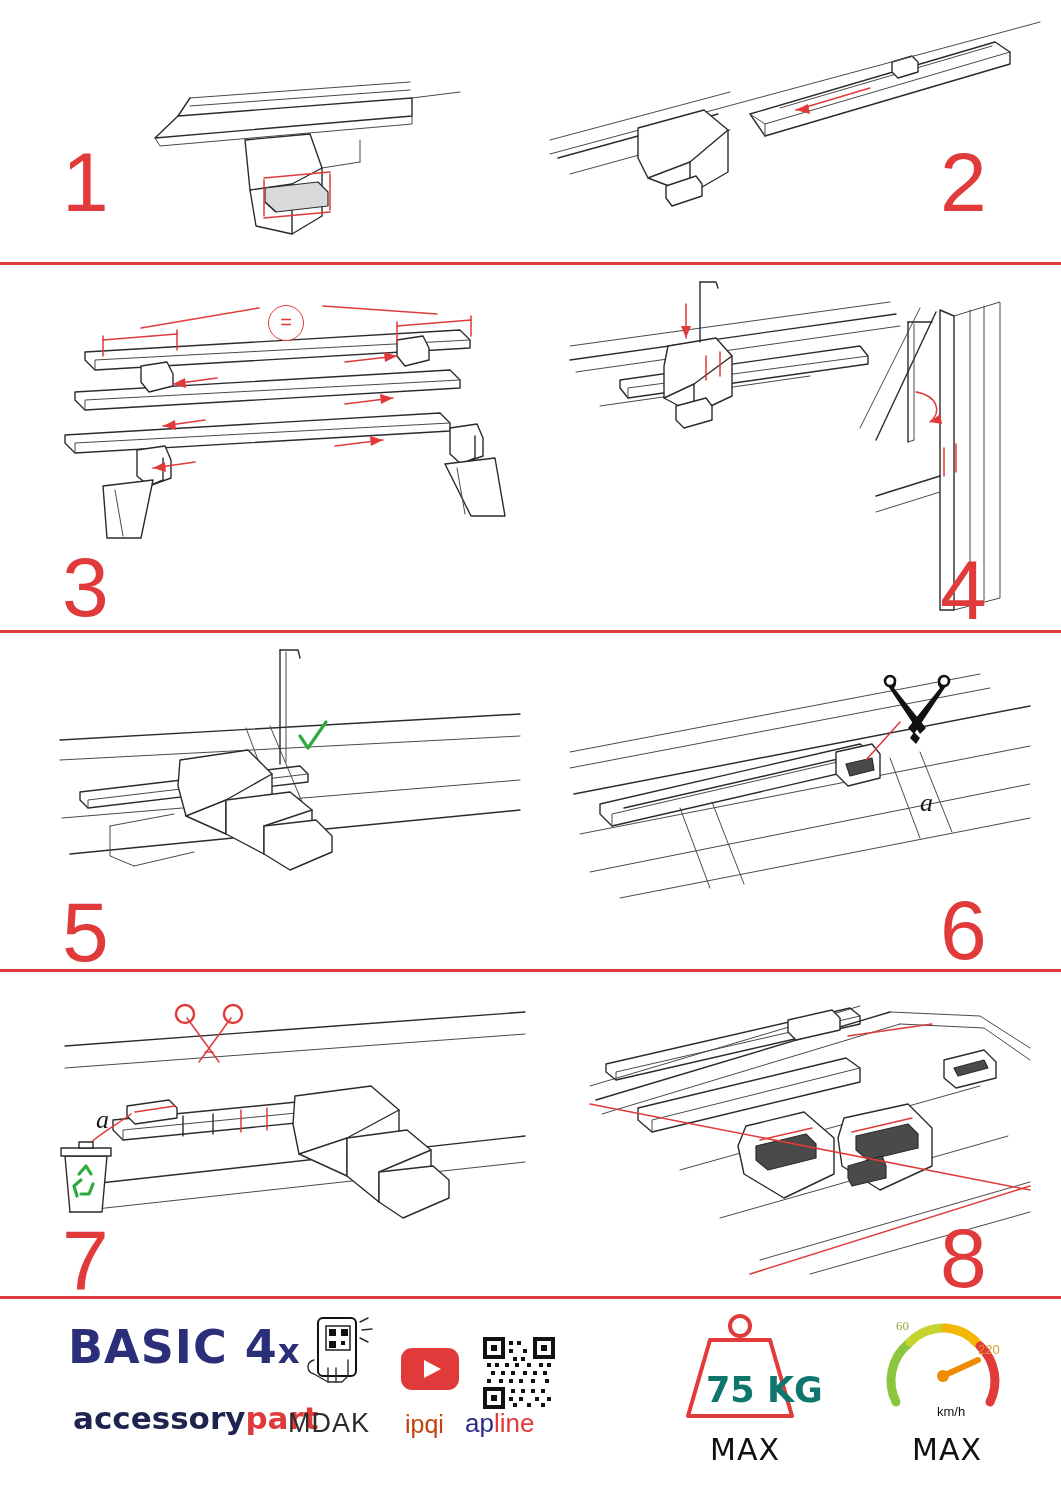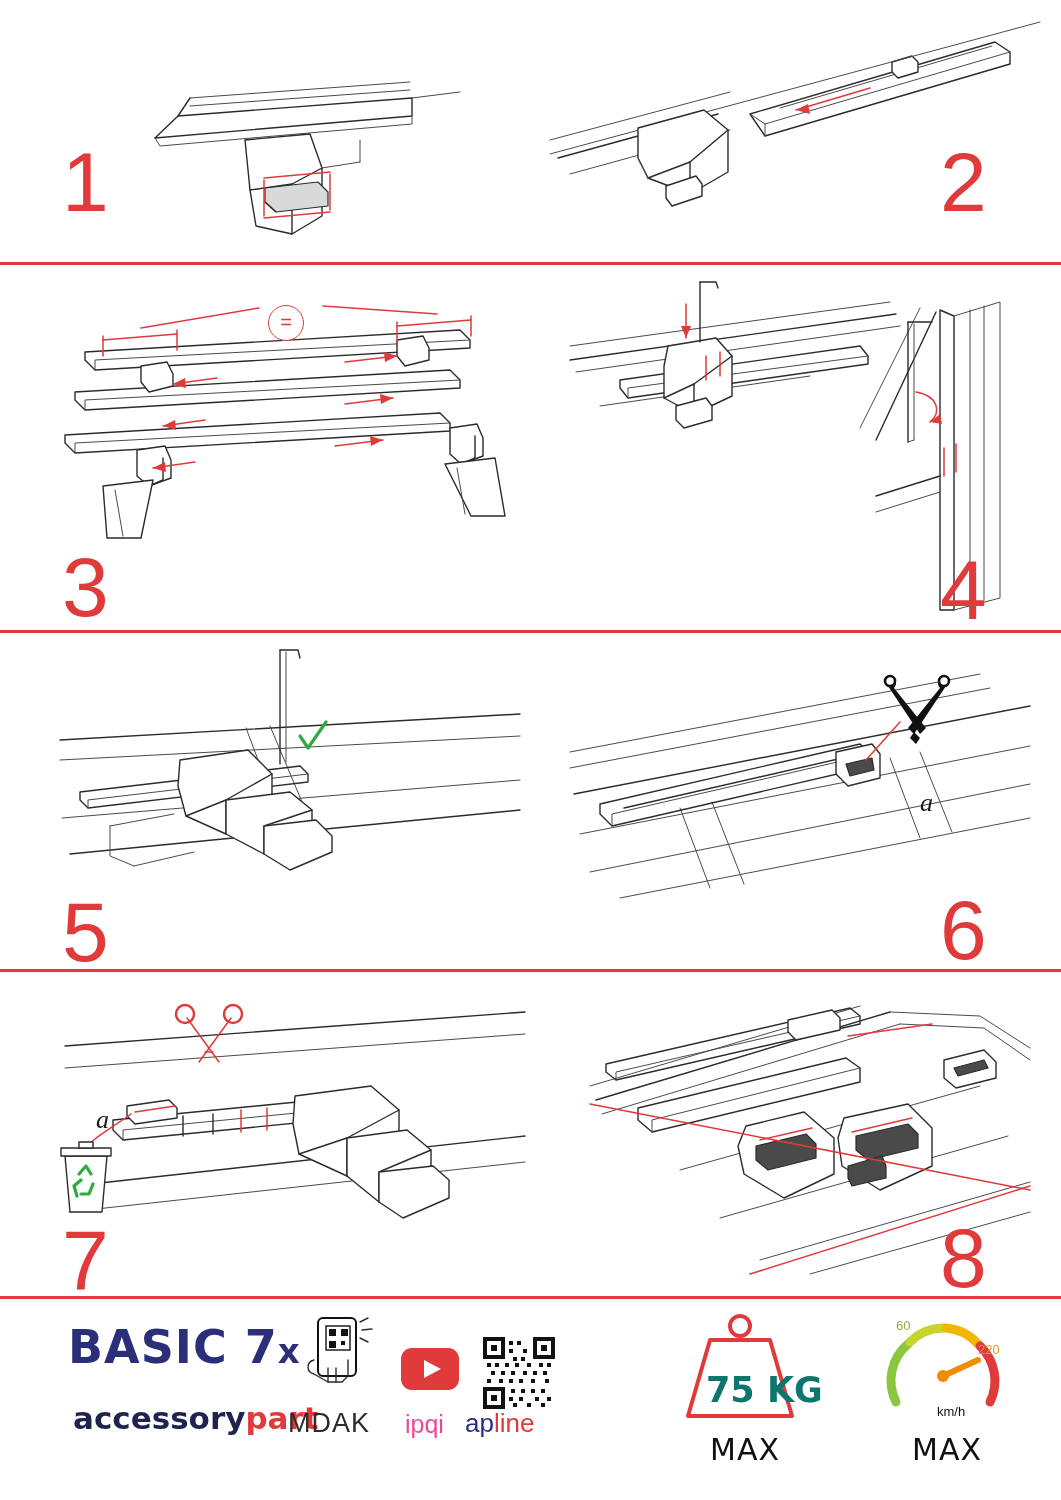--- a/index.html
+++ b/index.html
@@ -49,21 +49,21 @@
   .brand-accessory .part{color:#e03a3a;}
 
   .logo-mdak{
     position:absolute;left:288px;top:1408px;
     font-family:"Liberation Sans", sans-serif;
     font-size:27px;color:#2b2b2b;letter-spacing:1px;
   }
   .logo-ipqi{
     position:absolute;left:405px;top:1410px;
     font-family:"Liberation Sans", sans-serif;
-    font-size:25px;color:#ec4899;letter-spacing:0px;
+    font-size:25px;color:#c2410c;letter-spacing:0px;
   }
   .logo-apline{
     position:absolute;left:465px;top:1408px;
     font-family:"Liberation Sans", sans-serif;
     font-size:26px;color:#2b2b8a;letter-spacing:0px;
   }
   .logo-apline .li{color:#e03a3a;}
 
   .max-label{
     position:absolute;
@@ -75,21 +75,21 @@
     font-family:"DejaVu Sans", sans-serif;
     font-size:35px;font-weight:bold;color:#0f766e;
   }
   .kmh-text{
     position:absolute;
     font-family:"Liberation Sans", sans-serif;
     font-size:13px;color:#111;margin-left:17px;
   }
   .gauge-num{
     position:absolute;
-    font-family:Liberation Sans, sans-serif;
+    font-family:Liberation Serif, serif;
     font-size:13px;color:#9aa83a;
   }
   .gauge-num2{
     position:absolute;
     font-family:"Liberation Sans", sans-serif;
     font-size:13px;color:#d89a2a;
   }
   .letter-a{
     position:absolute;
     font-family:"Liberation Serif", serif;
@@ -416,21 +416,21 @@
       <path class="ln-fill" d="M384 70 L424 60 L436 72 L436 88 L396 98 L384 88 Z"></path>
       <path class="ln-dark" d="M394 78 L424 70 L428 78 L398 86 Z"></path>
 
       <path class="red" d="M30 114 L470 200"></path>
       <path class="red" d="M190 284 L470 196"></path>
     </svg>
   </div>
   <div class="step-num" style="left:940px;top:1216px;">8</div>
 
   <div class="brand-basic">
-    <span>BASIC 7</span><span class="x">x</span>
+    <span>BASIC 4</span><span class="x">x</span>
   </div>
   <div class="brand-accessory">
     <span>accessory</span><span class="part">part</span>
   </div>
 
   <div class="panel" style="left:302px;top:1316px;">
     <svg width="74" height="84" viewBox="0 0 74 84">
       <rect x="16" y="2" width="38" height="58" rx="5" fill="#fff" stroke="#111" stroke-width="2"></rect>
       <rect x="24" y="10" width="24" height="24" fill="#fff" stroke="#111" stroke-width="1.4"></rect>
       <rect x="27" y="13" width="7" height="7" fill="#111"></rect>

